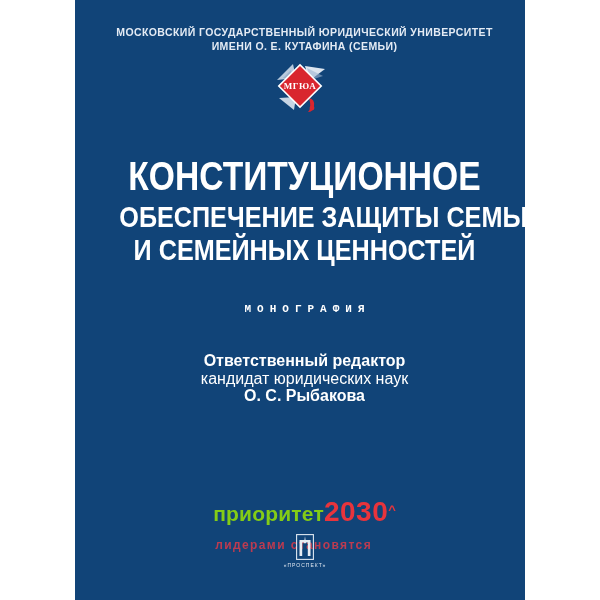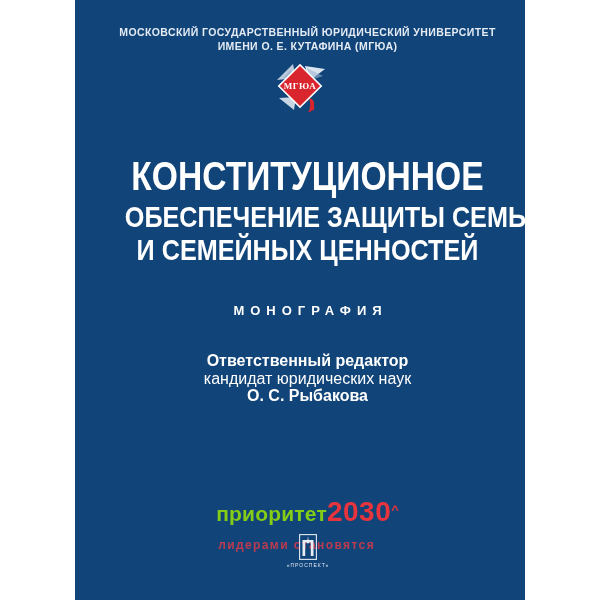--- a/index.html
+++ b/index.html
@@ -4,40 +4,40 @@
 <style>
   html,body{margin:0;padding:0;}
   body{
     width:600px;height:600px;position:relative;background:#ffffff;
     font-family:"Liberation Sans", sans-serif;overflow:hidden;
   }
   .cover{
     position:absolute;left:75px;top:0;width:450px;height:600px;
     background:#114478;color:#ffffff;
   }
-  .abs-center{position:absolute;left:15px;right:0;text-align:center;}
+  .abs-center{position:absolute;left:9px;right:0;text-align:center;}
 
   
   .university{
     top:26px;font-size:10.5px;font-weight:bold;letter-spacing:.4px;
     line-height:13.5px;color:#e4ebf4;
   }
 
   
   .emblem{position:absolute;left:50%;top:56px;margin-left:-31px;width:62px;height:62px;}
 
   
   .title-block{top:155px;color:#ffffff;}
   .title-line{display:block;font-weight:bold;transform:scaleX(.84);transform-origin:50% 50%;white-space:nowrap;}
   .title-line1{font-size:40px;line-height:42px;margin-bottom:3px;}
   .title-line2,.title-line3{font-size:30px;line-height:33px;}
 
   
   .monograph{
-    top:303px;font-size:13px;font-weight:bold;letter-spacing:6px;text-indent:6px;
+    top:303px;font-size:11px;font-weight:bold;letter-spacing:6px;text-indent:6px;font-family:Liberation Mono, monospace;
   }
 
   
   .editor{top:352px;font-size:16px;line-height:17.5px;}
   .editor .bold{font-weight:bold;}
 
   
   .priority{top:496px;}
   .priority-inner{display:inline-block;text-align:left;}
   .priority-word{font-size:21px;font-weight:bold;color:#84cc16;letter-spacing:.2px;}
@@ -53,21 +53,21 @@
   .publisher-logo{display:block;margin:0 auto;}
   .publisher-name{font-size:5px;letter-spacing:1px;color:#dfe7f1;margin-top:2px;text-indent:1px;}
 </style>
 </head>
 <body>
 
 <div class="cover">
 
   <div class="abs-center university">
     <div>МОСКОВСКИЙ ГОСУДАРСТВЕННЫЙ ЮРИДИЧЕСКИЙ УНИВЕРСИТЕТ</div>
-    <div>ИМЕНИ О. Е. КУТАФИНА (МГЮА)</div>
+    <div>ИМЕНИ О. Е. КУТАФИНА (СЕМЬИ)</div>
   </div>
 
   <div class="emblem">
     <svg width="62" height="62" viewBox="0 0 62 62">
 
       <polygon points="8,24 24,8 27,22" fill="#ccd9e8" opacity="0.9"></polygon>
       <polygon points="36,10 56,13 40,25" fill="#e8eef6" opacity="0.95"></polygon>
       <polygon points="38,12 54,20 42,24" fill="#9fb6d2" opacity="0.6"></polygon>
       <polygon points="10,42 25,54 27,41" fill="#dce5f0" opacity="0.9"></polygon>
       <polygon points="14,22 22,14 24,24" fill="#7e9cc0" opacity="0.5"></polygon>

